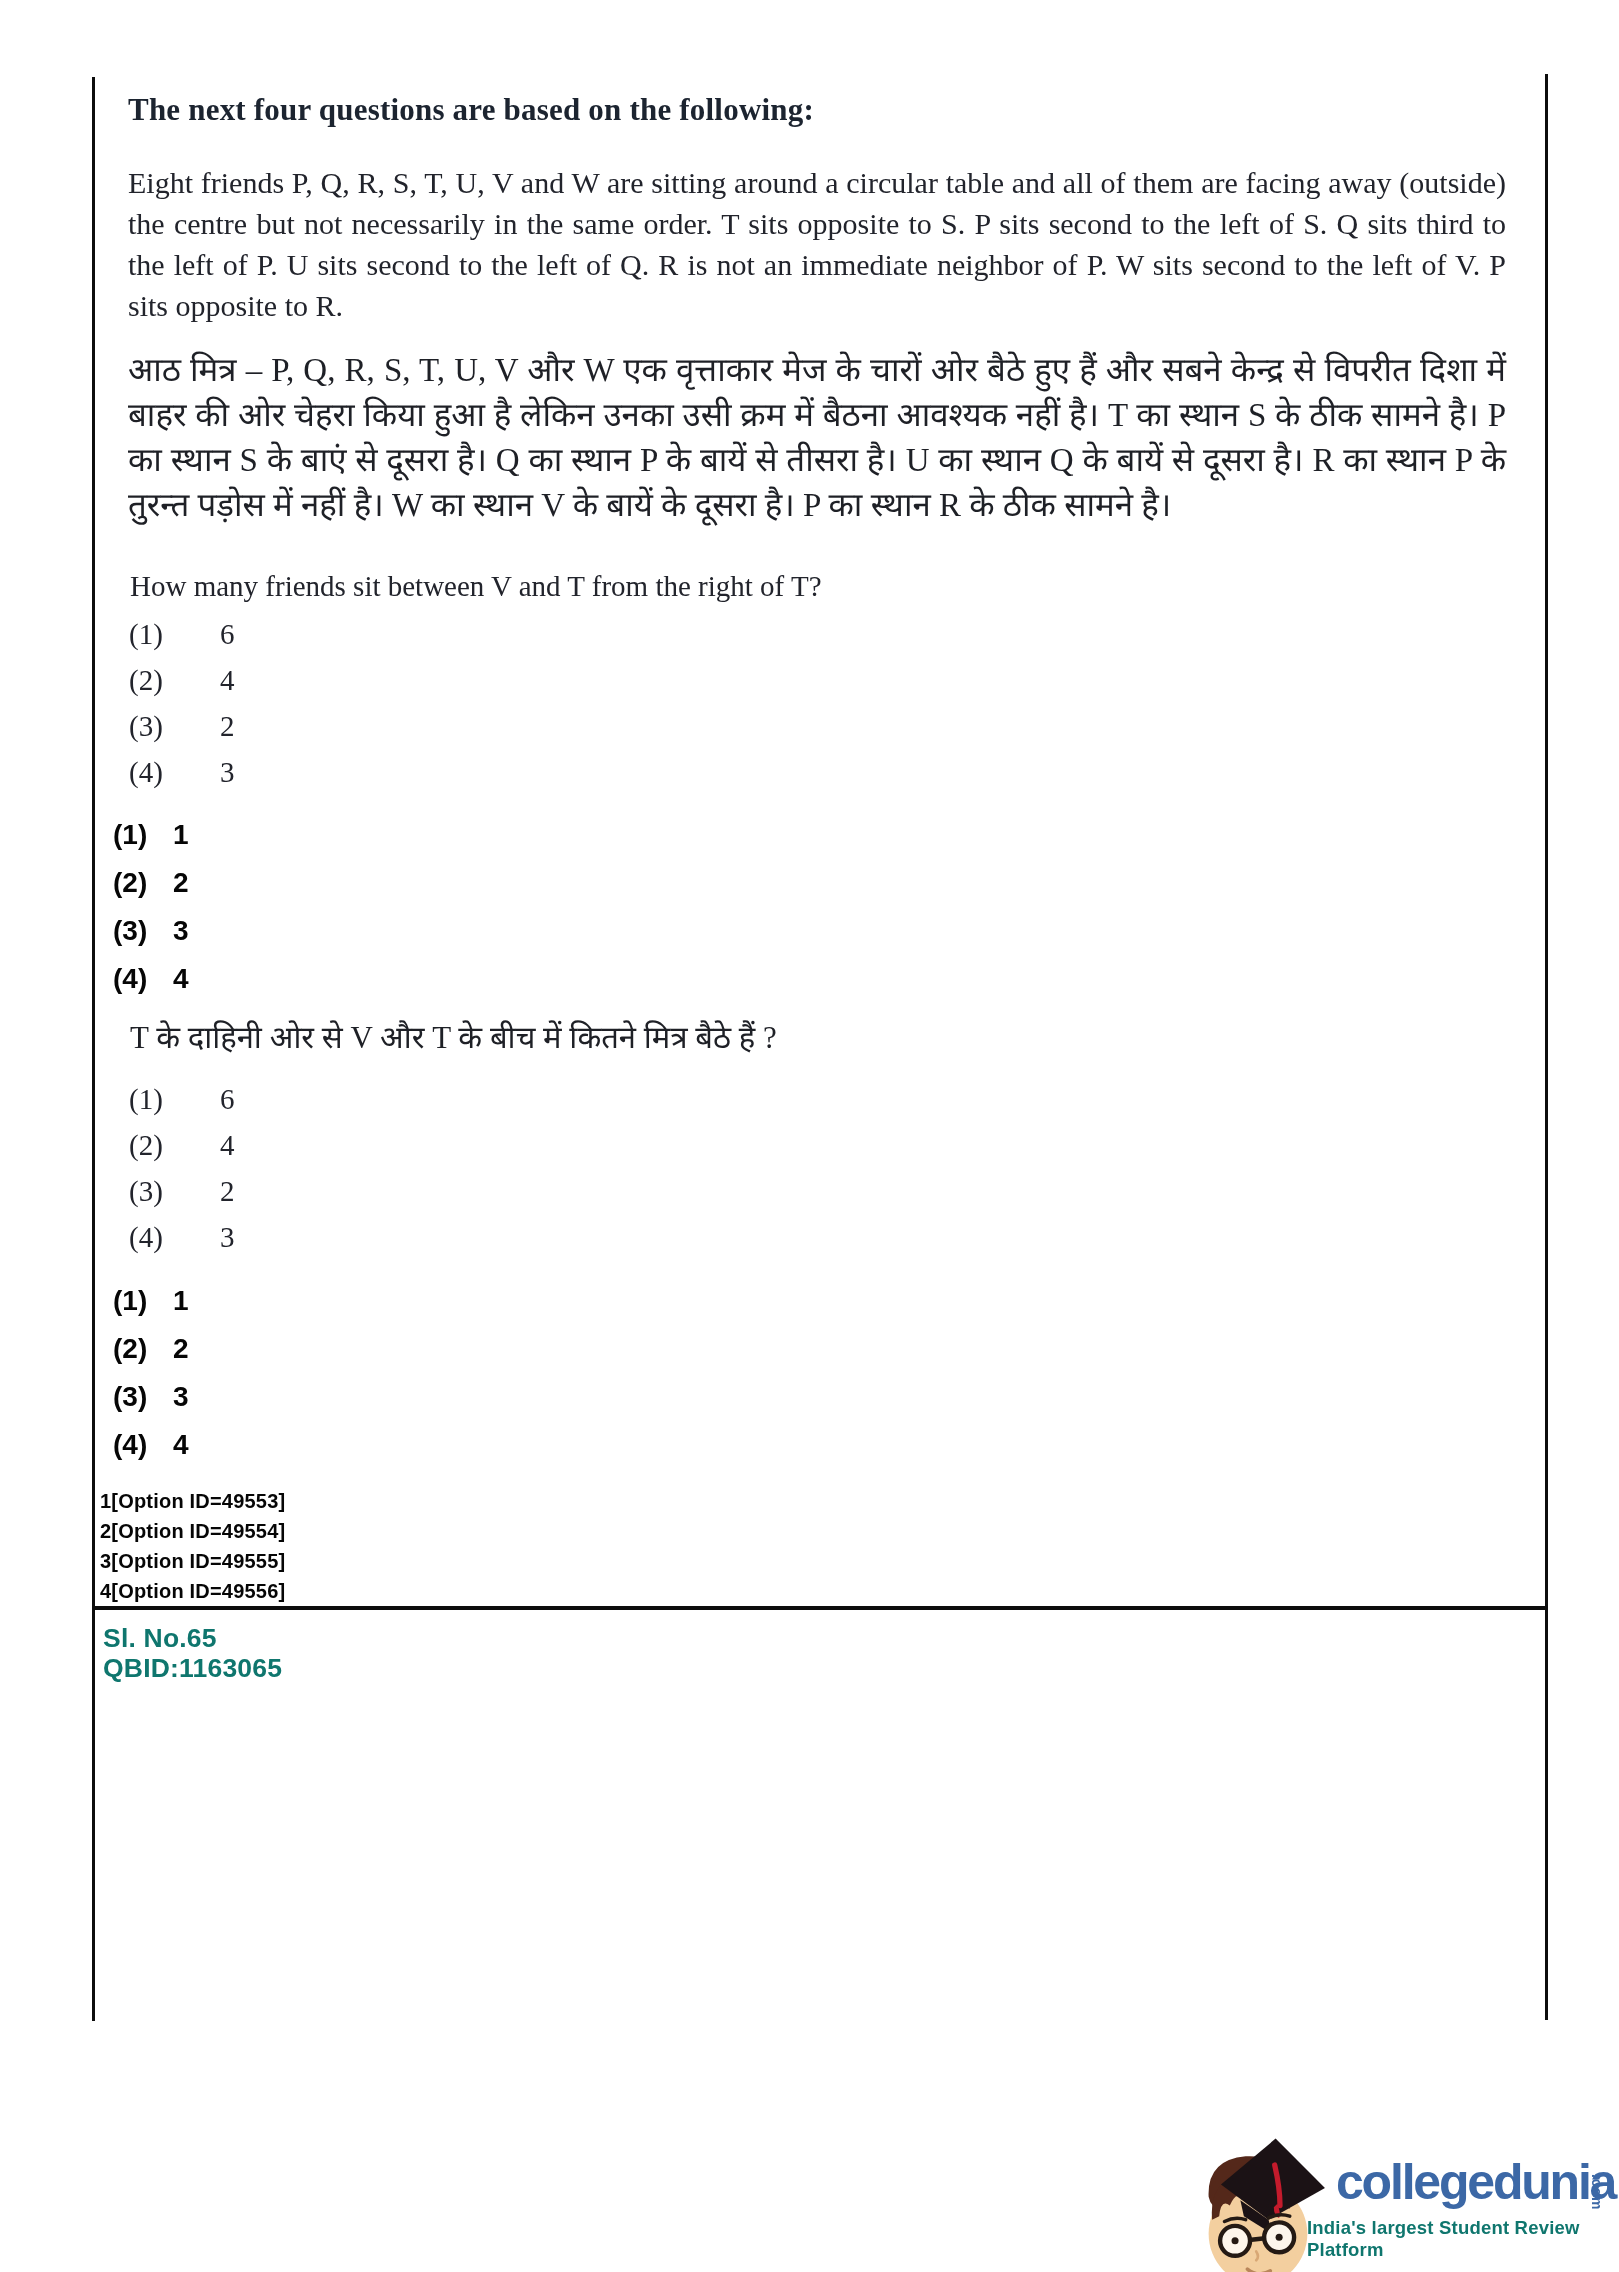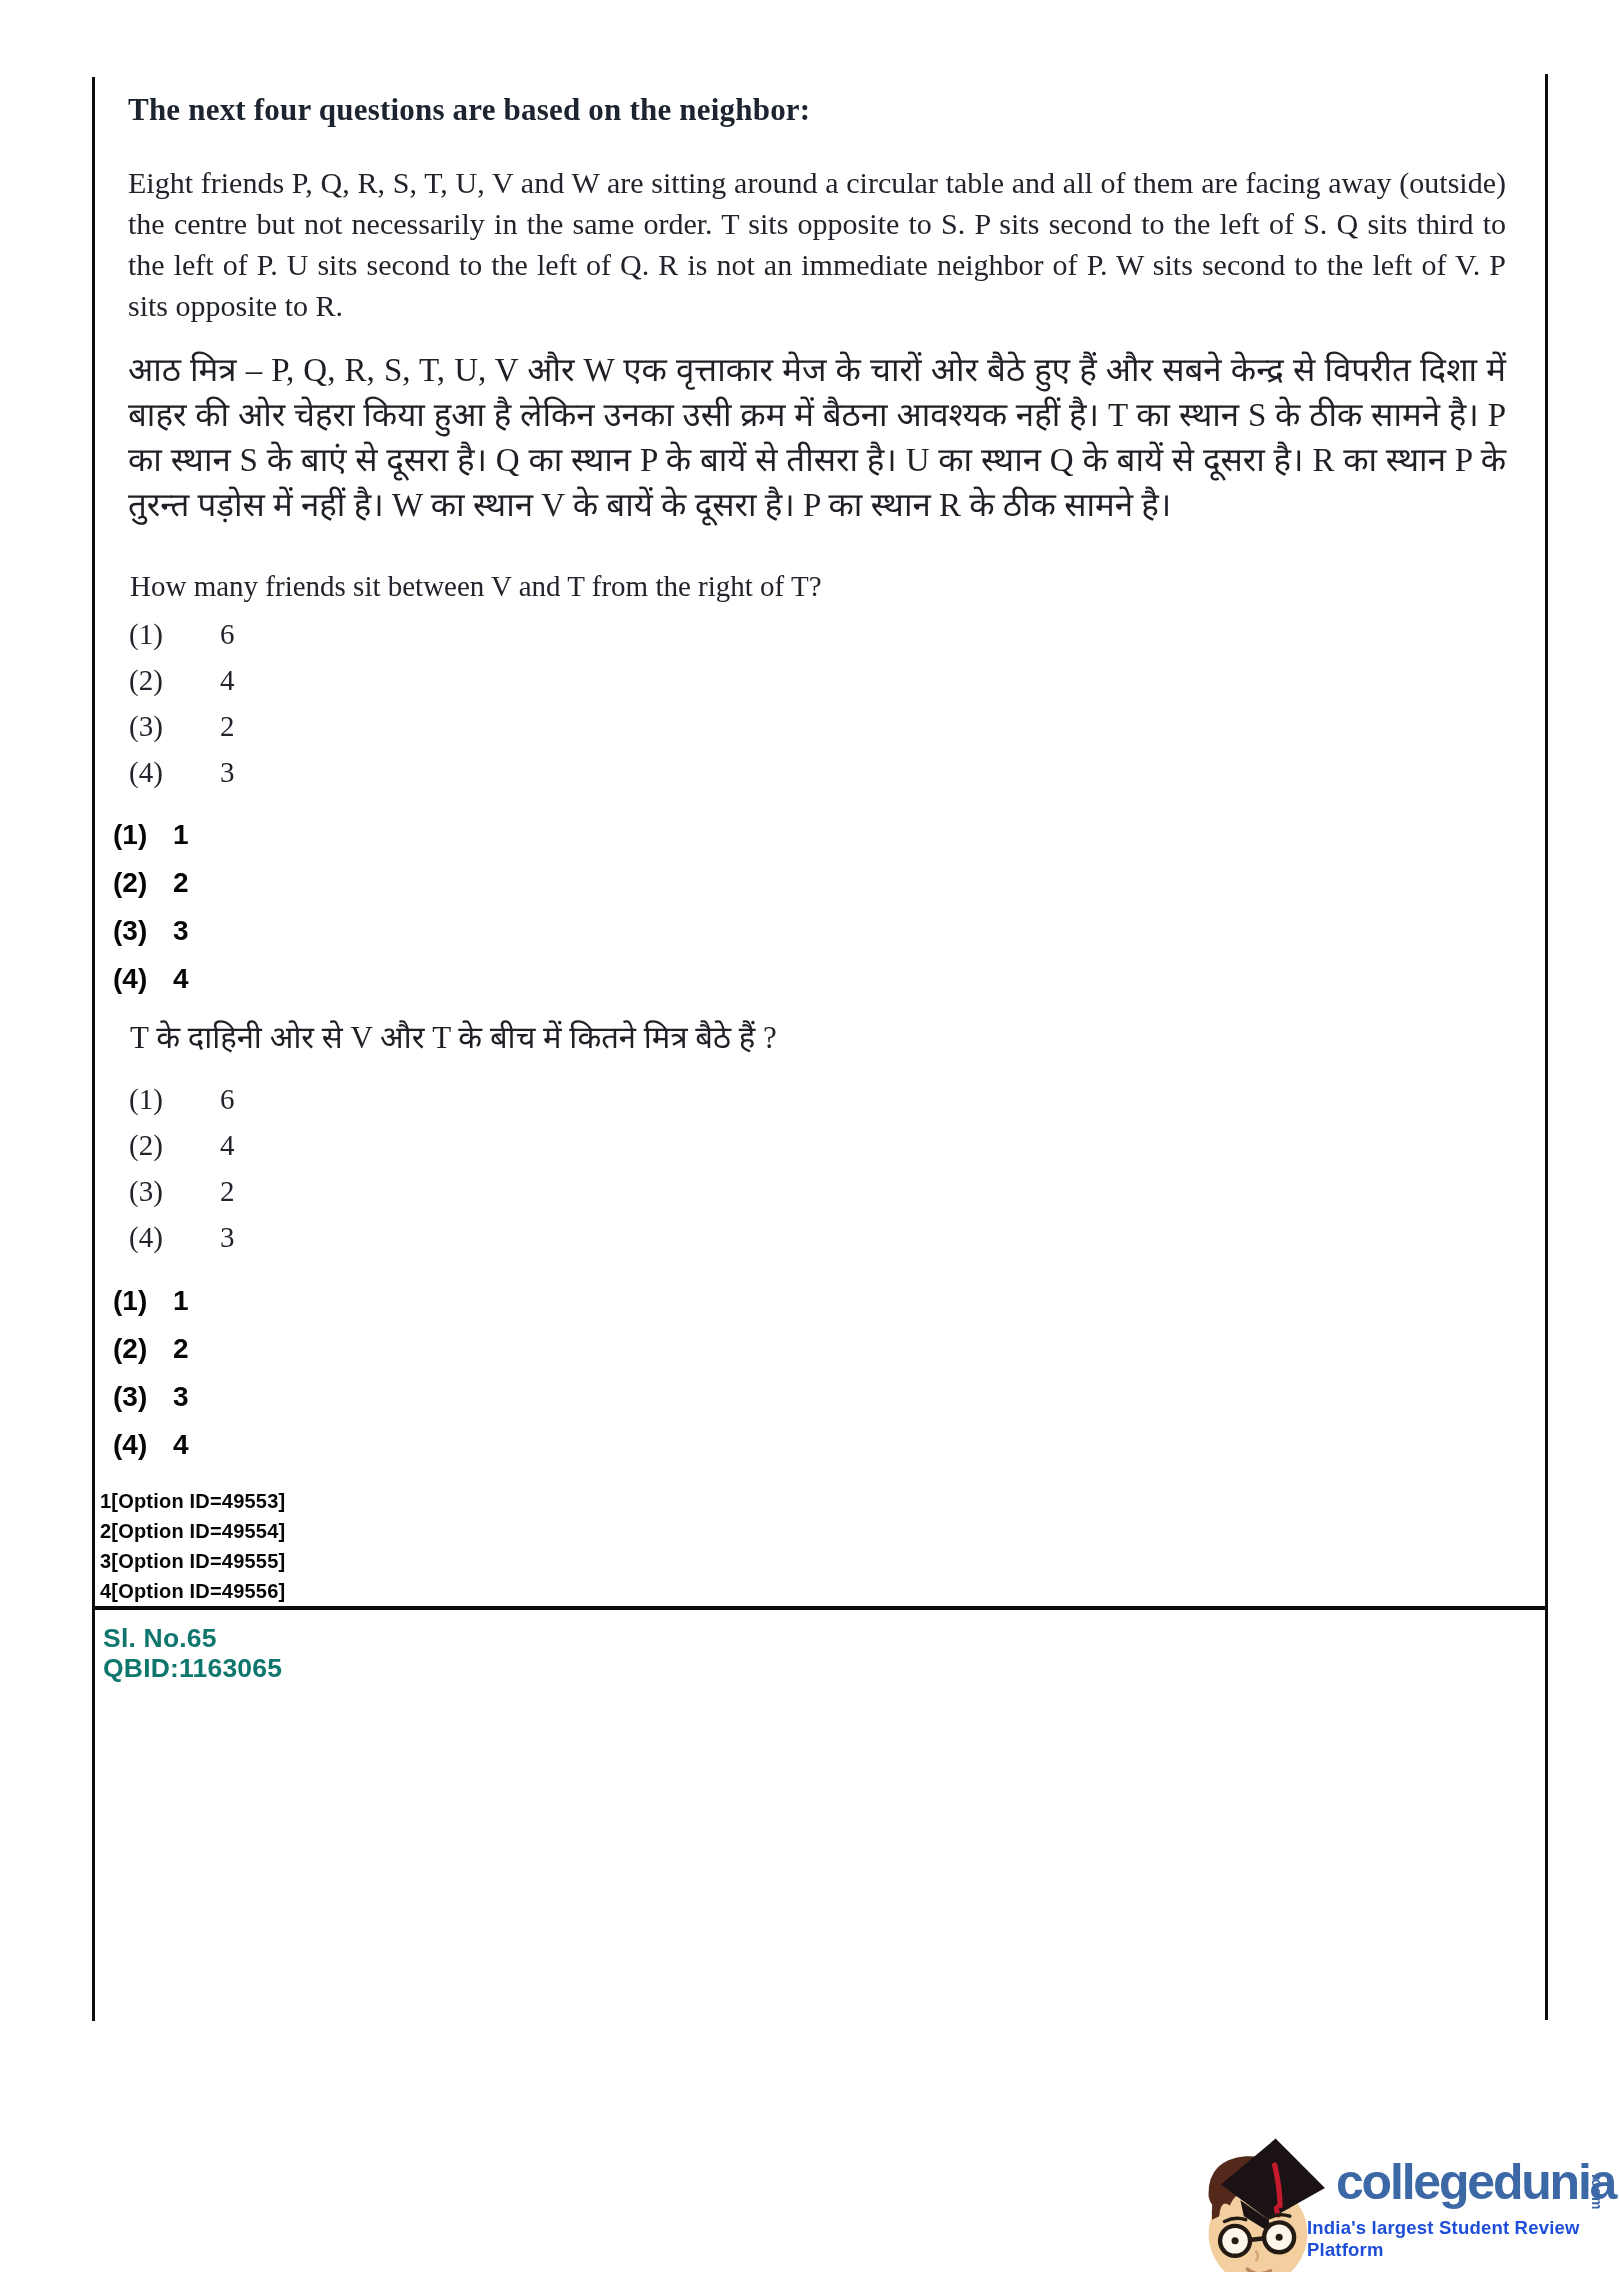--- a/index.html
+++ b/index.html
@@ -62,33 +62,33 @@
   }
   .tld{
     position:absolute;left:1589px;top:2174px;
     font-family:"Liberation Sans","DejaVu Sans",sans-serif;
     font-weight:bold;font-size:14px;color:#3c68a6;
     writing-mode:vertical-rl;letter-spacing:0.9px;
   }
   .tagline{
     position:absolute;left:1307px;top:2217px;width:309px;
     font-family:"Liberation Sans","DejaVu Sans",sans-serif;
-    font-weight:bold;font-size:18.5px;color:#1d4ed8;letter-spacing:0.2px;
+    font-weight:bold;font-size:18.5px;color:#0f766e;letter-spacing:0.2px;
   }
 </style>
 </head>
 <body>
 
 <div class="page">
 
   <div class="vline left"></div>
   <div class="vline right"></div>
   <div class="hline"></div>
 
-  <h1 class="heading">The next four questions are based on the neighbor:</h1>
+  <h1 class="heading">The next four questions are based on the following:</h1>
 
   <p class="para en">Eight friends P, Q, R, S, T, U, V and W are sitting around a circular table and all of them are facing away (outside) the centre but not necessarily in the same order. T sits opposite to S. P sits second to the left of S. Q sits third to the left of P. U sits second to the left of Q. R is not an immediate neighbor of P. W sits second to the left of V. P sits opposite to R.</p>
 
   <p class="para hi">आठ मित्र – P, Q, R, S, T, U, V और W एक वृत्ताकार मेज के चारों ओर बैठे हुए हैं और सबने केन्द्र से विपरीत दिशा में बाहर की ओर चेहरा किया हुआ है लेकिन उनका उसी क्रम में बैठना आवश्यक नहीं है। T का स्थान S के ठीक सामने है। P का स्थान S के बाएं से दूसरा है। Q का स्थान P के बायें से तीसरा है। U का स्थान Q के बायें से दूसरा है। R का स्थान P के तुरन्त पड़ोस में नहीं है। W का स्थान V के बायें के दूसरा है। P का स्थान R के ठीक सामने है।</p>
 
   <p class="question en-q">How many friends sit between V and T from the right of T?</p>
 
   <div class="opt-list serif" style="top:618px">
     <div class="opt-row">
       <span class="opt-label">(1)</span>

